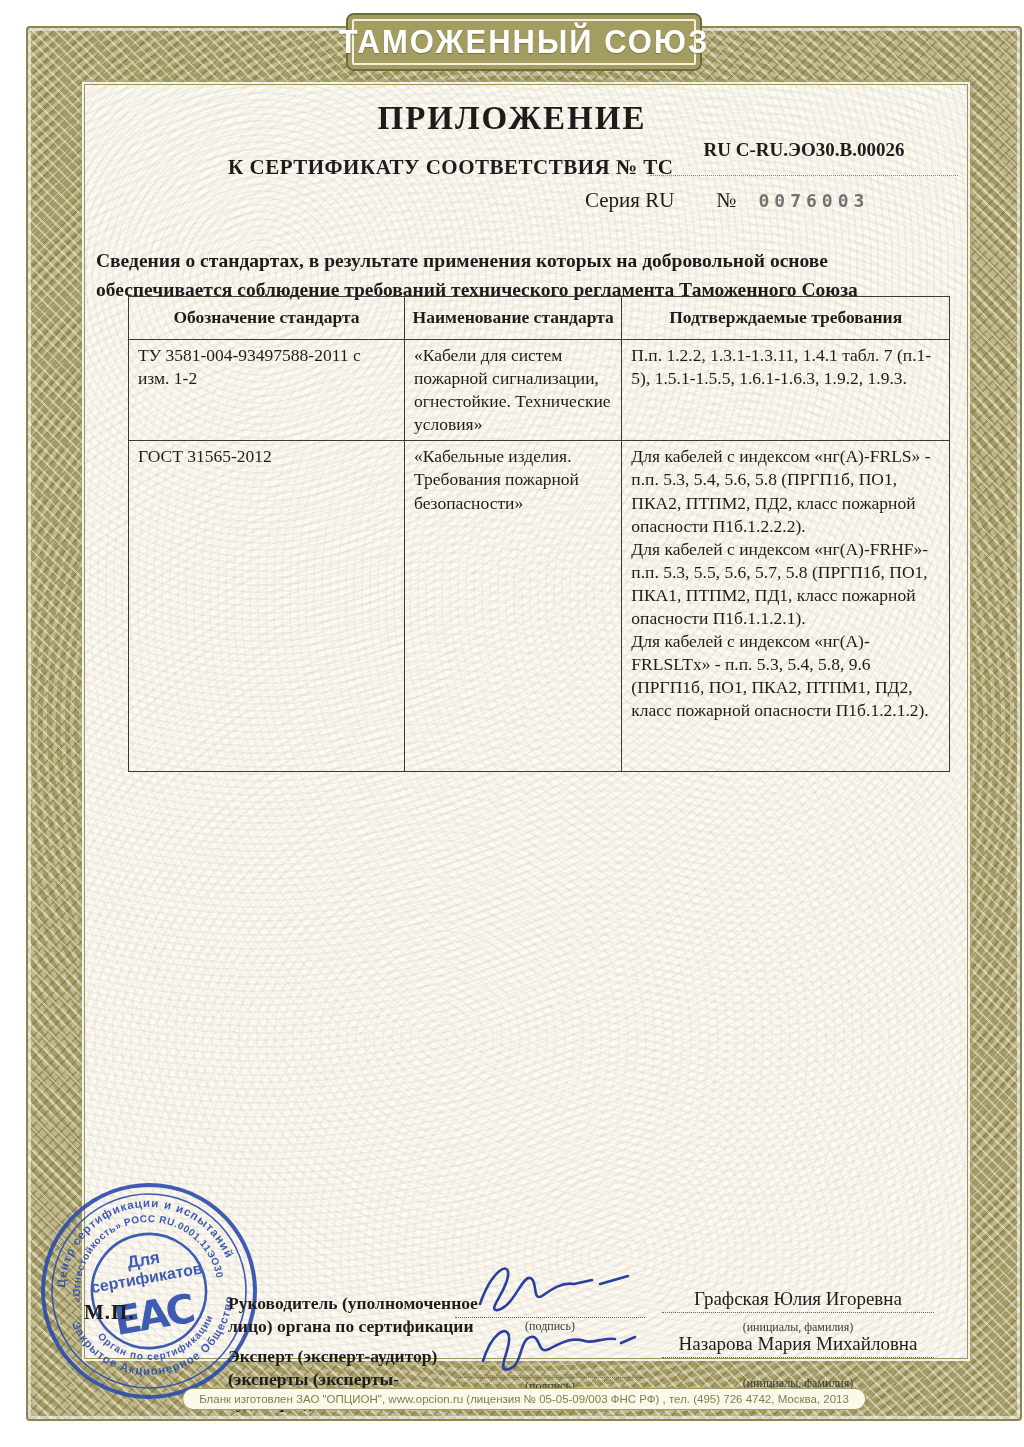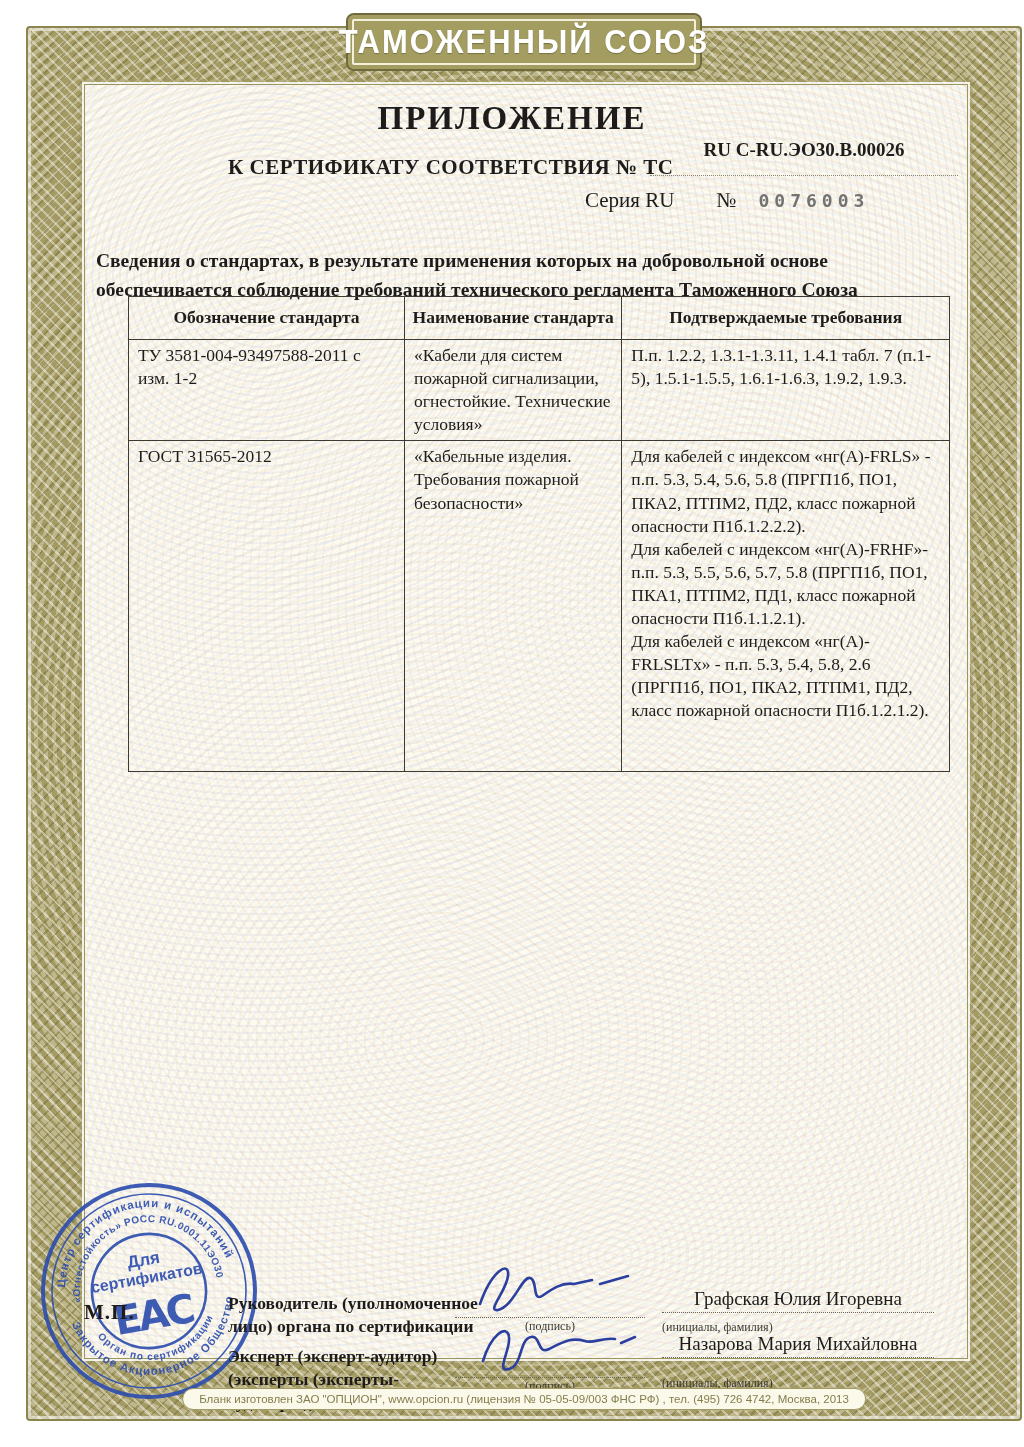--- a/index.html
+++ b/index.html
@@ -76,21 +76,21 @@
   .sig-line{left:455px;width:190px;height:30px;border-bottom:1.5px dotted #6b6758;}
   .line-a{top:1287px;}
   .line-b{top:1347px;}
   .sig-caption{left:455px;width:190px;text-align:center;font-size:12px;color:#3c3a33;}
   .cap-a{top:1319px;}
   .cap-b{top:1379px;}
   .sig-name{left:662px;width:272px;text-align:center;font-size:19px;
     border-bottom:1.5px dotted #6b6758;padding-bottom:2px;}
   .name-a{top:1288px;}
   .name-b{top:1333px;}
-  .name-caption{left:662px;width:272px;font-size:12px;color:#3c3a33;}
+  .name-caption{left:662px;width:272px;text-align:center;font-size:12px;color:#3c3a33;}
   .ncap-a{top:1320px;}
   .ncap-b{top:1376px;}
   .sig-script{overflow:visible;}
   .scr-a{left:470px;top:1256px;}
   .scr-b{left:475px;top:1315px;}
 
   
   .footer{left:50%;top:1388px;transform:translateX(-50%);white-space:nowrap;
     background:#fbf9ea;border:1px solid #a19a63;border-radius:12px;padding:4px 16px;
     font-family:"Liberation Sans", sans-serif;font-size:11.5px;color:#837d4e;}
@@ -133,21 +133,21 @@
         <td>
           <p>П.п. 1.2.2, 1.3.1-1.3.11, 1.4.1 табл. 7 (п.1-5), 1.5.1-1.5.5, 1.6.1-1.6.3, 1.9.2, 1.9.3.</p>
         </td>
       </tr>
       <tr class="row2">
         <td>ГОСТ 31565-2012</td>
         <td>«Кабельные изделия. Требования пожарной безопасности»</td>
         <td>
           <p>Для кабелей с индексом «нг(А)-FRLS» -  п.п. 5.3, 5.4, 5.6, 5.8 (ПРГП1б, ПО1, ПКА2, ПТПМ2, ПД2, класс пожарной опасности П1б.1.2.2.2).</p>
           <p>Для кабелей с индексом «нг(А)-FRHF»- п.п. 5.3, 5.5, 5.6, 5.7, 5.8 (ПРГП1б, ПО1, ПКА1, ПТПМ2, ПД1, класс пожарной опасности П1б.1.1.2.1).</p>
-          <p>Для кабелей с индексом «нг(А)-FRLSLTx» -  п.п. 5.3, 5.4, 5.8, 2.6 (ПРГП1б, ПО1, ПКА2, ПТПМ1, ПД2, класс пожарной опасности П1б.1.2.1.2).</p>
+          <p>Для кабелей с индексом «нг(А)-FRLSLTx» -  п.п. 5.3, 5.4, 5.8, 9.6 (ПРГП1б, ПО1, ПКА2, ПТПМ1, ПД2, класс пожарной опасности П1б.1.2.1.2).</p>
         </td>
       </tr>
     </tbody>
   </table>
 
   <svg class="stamp" viewBox="-119 -119 238 238" xmlns="http://www.w3.org/2000/svg">
     <g fill="none" stroke="#2b4cae">
       <circle r="106" stroke-width="4"></circle>
       <circle r="97" stroke-width="1.6"></circle>
       <circle r="57" stroke-width="2.6"></circle>

